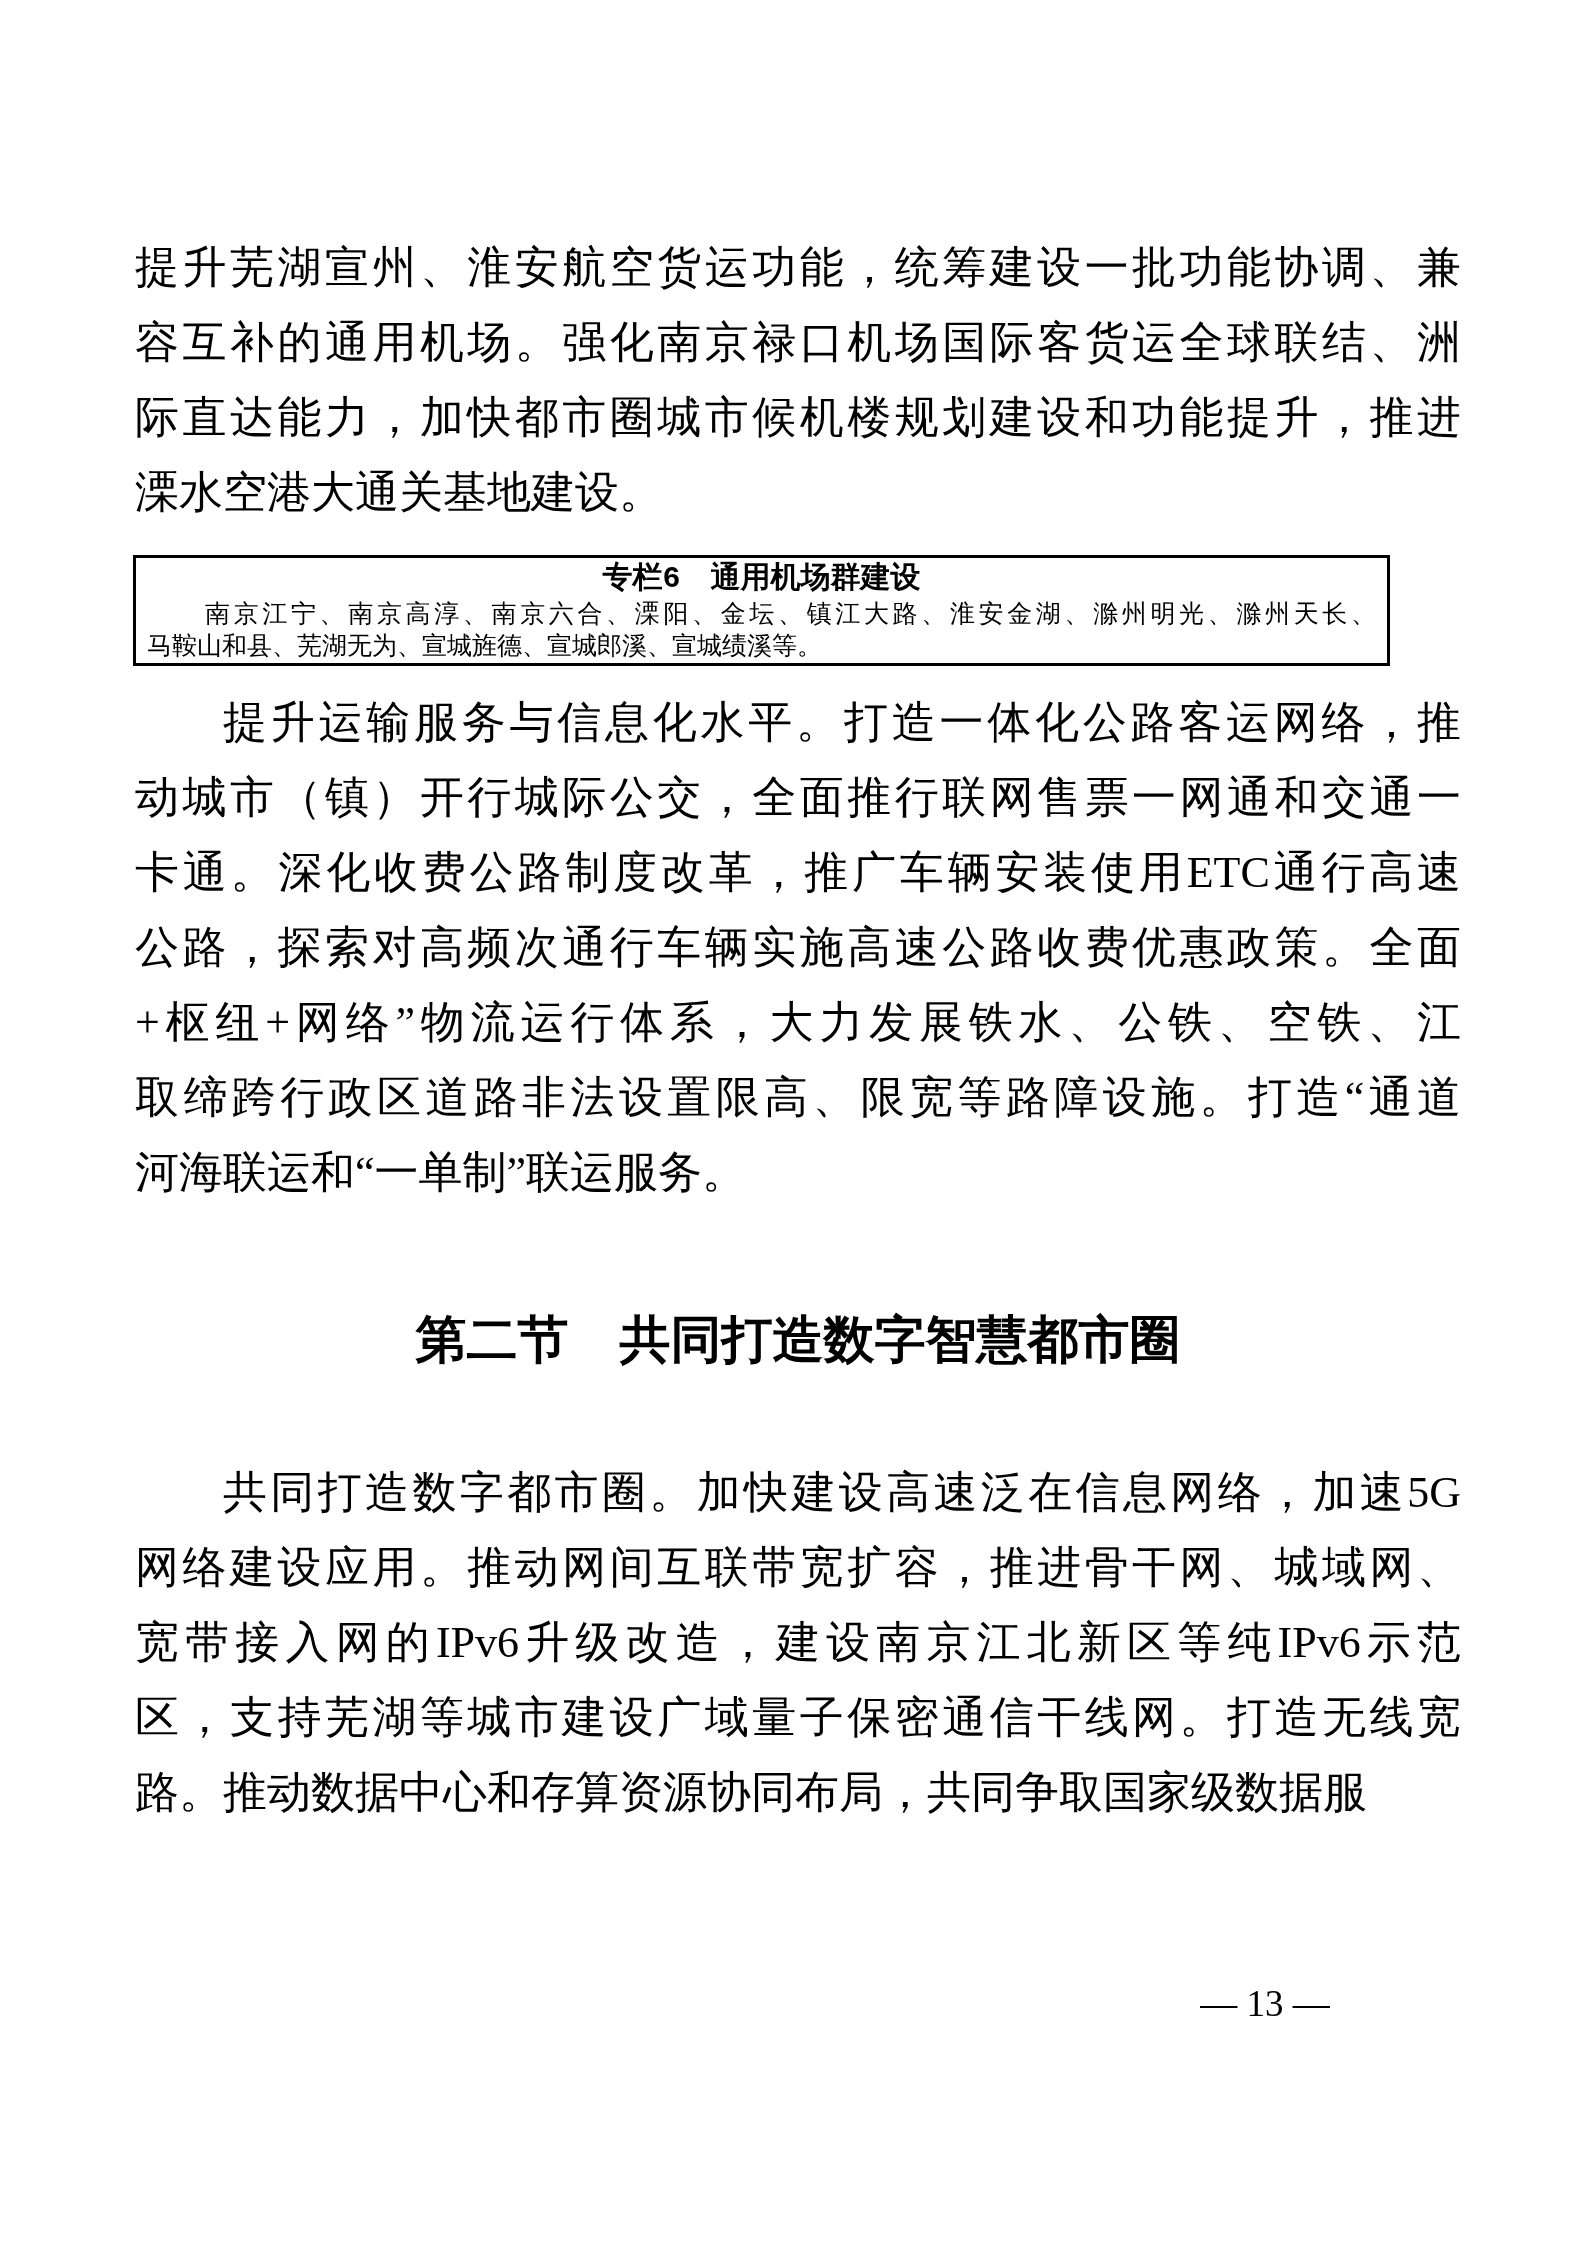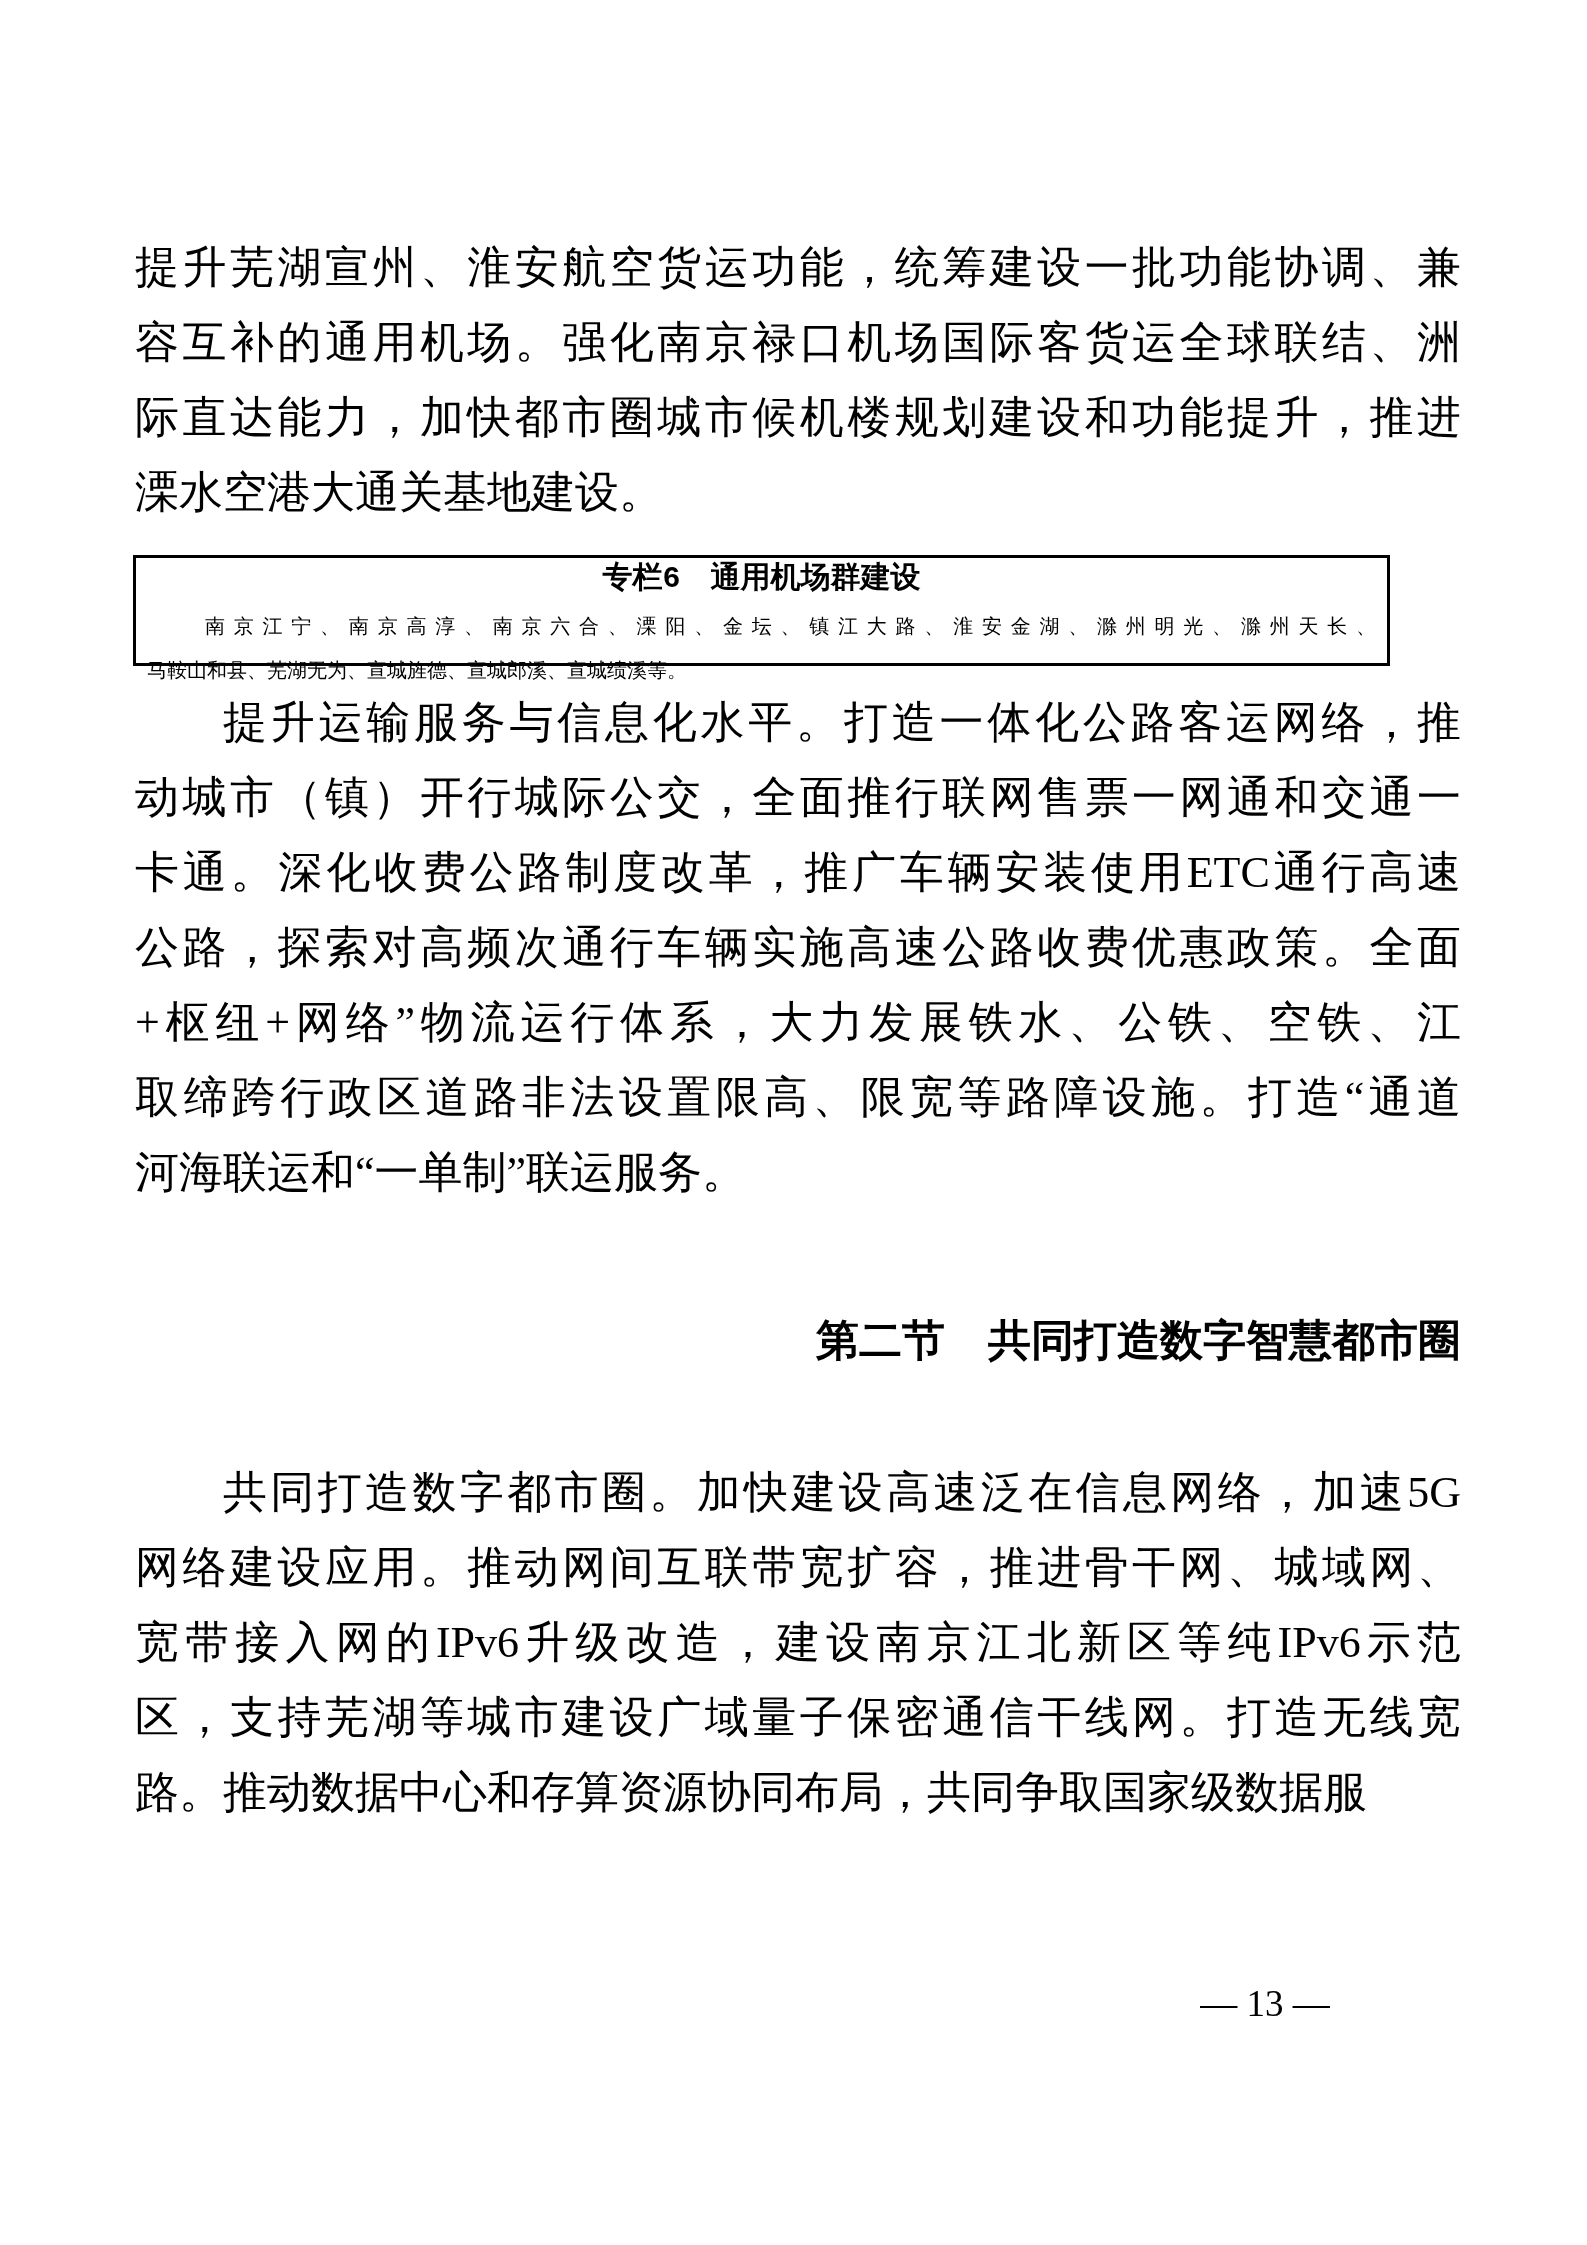--- a/index.html
+++ b/index.html
@@ -42,42 +42,41 @@
     padding: 3px 11px 4px 11px;
   }
   .colbox-title {
     font-family: Liberation Mono, monospace;
     font-weight: bold;
     font-size: 30px;
     line-height: 37px;
     text-align: center;
   }
   .colbox-line {
-    font-size: 20px;
+    font-size: 25px;
     line-height: 32px;
     text-align: justify;
     text-justify: inter-ideograph;
-    margin-top: 12px;
   }
   .colbox-line.first {
     text-indent: 58px;
     text-align-last: justify;
   }
   .colbox-line.last {
     text-align-last: left;
   }
   .section-heading {
     position: absolute;
     left: 135px;
     top: 1303px;
     width: 1326px;
-    font-size: 43px;
+    font-size: 51px;
     line-height: 75px;
     font-weight: bold;
-    text-align: right;
+    text-align: center;
   }
   .page-number {
     position: absolute;
     left: 1139px;
     top: 1980px;
     width: 252px;
     font-size: 37px;
     line-height: 48px;
     text-align: center;
   }

